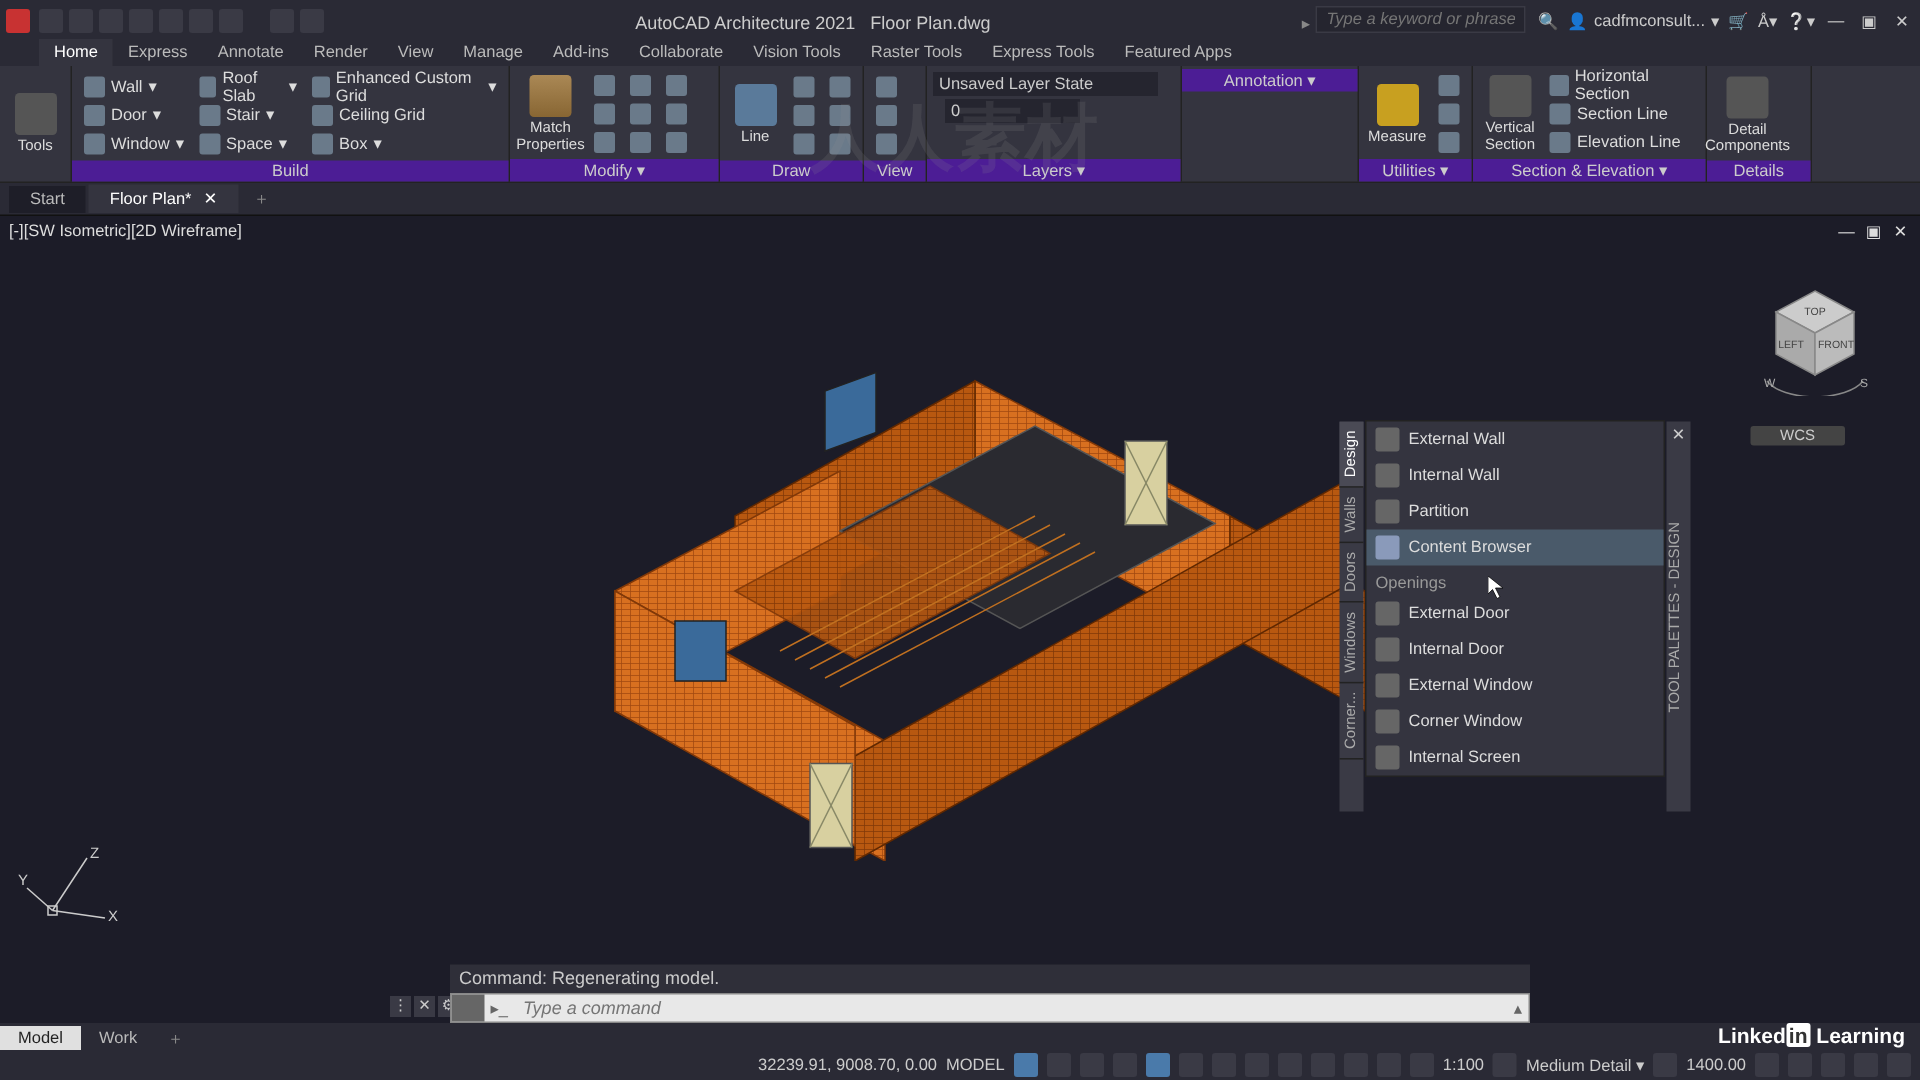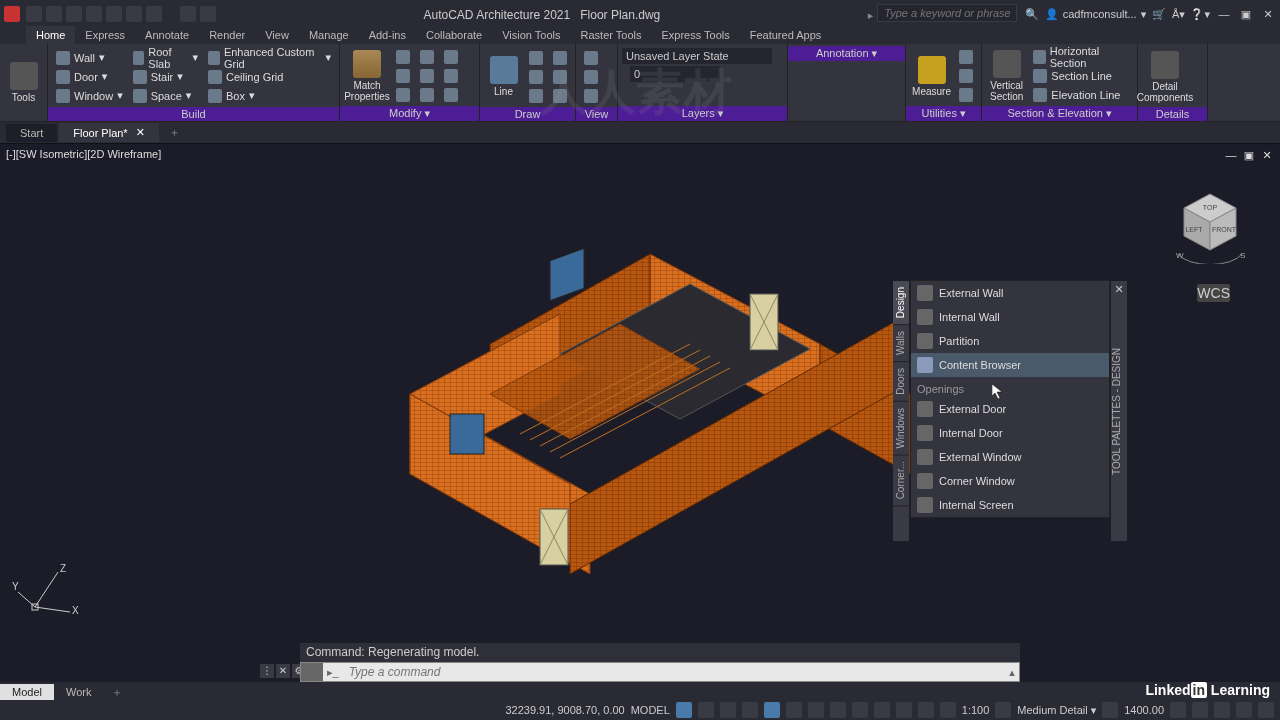--- a/index.html
+++ b/index.html
@@ -45,21 +45,21 @@
 .vp-winbtns { position: absolute; top: 4px; right: 6px; display: flex; gap: 4px; }
 .vp-winbtns div { width: 14px; height: 14px; color: #ddd; text-align: center; line-height: 14px; font-size: 11px; }
 
 
 .building { position: absolute; left: 390px; top: 90px; width: 520px; height: 340px; }
 .building svg { width: 100%; height: 100%; }
 
 
 .viewcube { position: absolute; top: 40px; right: 30px; width: 80px; height: 80px; }
 .viewcube svg { width: 100%; height: 100%; }
-.wcs-badge { position: absolute; top: 140px; right: 50px; background: #444; color: #ccc; padding: 1px 0; font-size: 14px; border-radius: 2px; }
+.wcs-badge { position: absolute; top: 140px; right: 50px; background: #444; color: #ccc; padding: 1px 20px; font-size: 10px; border-radius: 2px; }
 
 
 .palette { position: absolute; top: 280px; right: 170px; width: 200px; background: #34343f; border: 1px solid #222; }
 .palette-header { position: absolute; right: -18px; top: 0; width: 16px; height: 260px; background: #3a3a45; }
 .palette-header .vtext { writing-mode: vertical-rl; transform: rotate(180deg); font-size: 10px; color: #aaa; text-align: center; height: 100%; padding: 4px 0; }
 .palette-close { position: absolute; right: -16px; top: 2px; width: 12px; height: 12px; color: #ccc; font-size: 11px; text-align: center; }
 .palette-side { position: absolute; left: -18px; top: 0; width: 16px; height: 260px; background: #3a3a45; display: flex; flex-direction: column; }
 .palette-side .stab { writing-mode: vertical-rl; transform: rotate(180deg); font-size: 10px; color: #aaa; padding: 6px 2px; border-top: 1px solid #222; text-align: center; flex: 0 0 auto; }
 .palette-side .stab.active { background: #4a4a55; color: #fff; }
 .palette-item { display: flex; align-items: center; gap: 6px; padding: 4px 6px; color: #ddd; font-size: 11px; }

